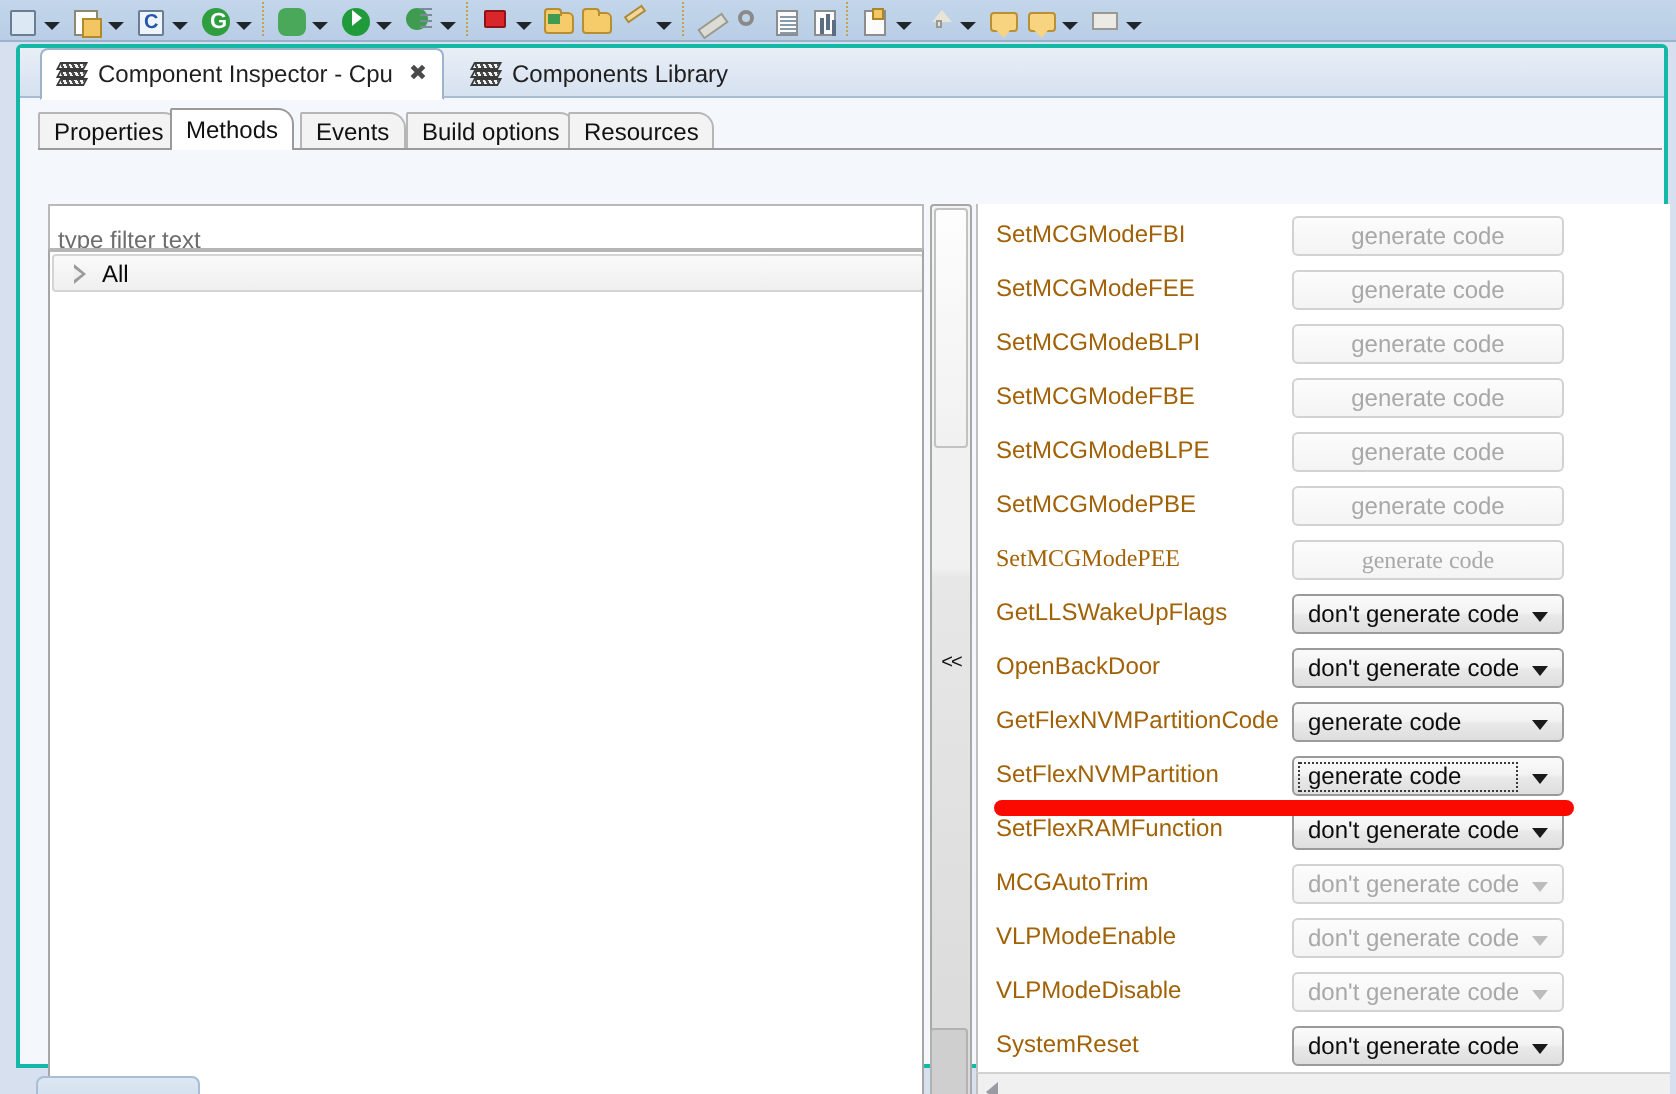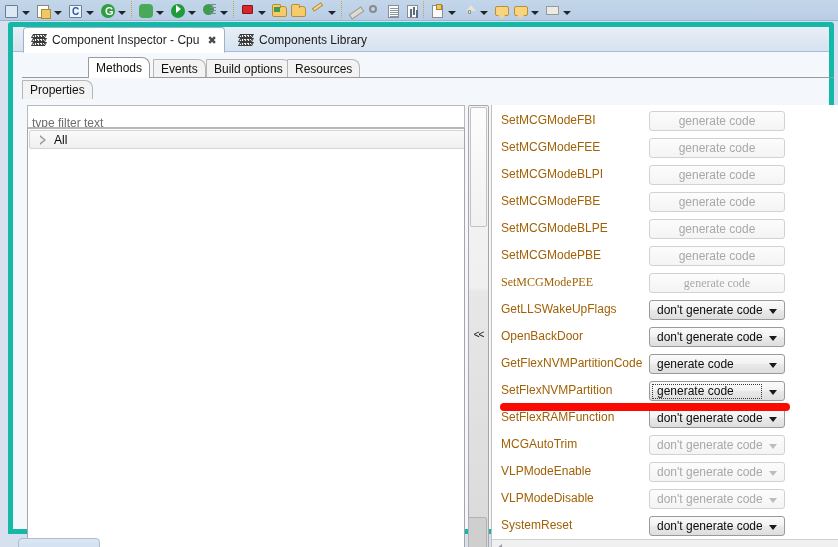--- a/index.html
+++ b/index.html
@@ -64,21 +64,21 @@
   
   #bg {
     position:absolute; left:0; top:21px; width:838px; height:526px;
     background:#d6e0ee;
   }
 
   
   #view {
     position:absolute; left:8px; top:22px; width:826px; height:512px;
     background:#f4f7fb;
-    border:5px solid #14b8a6;
+    border:2px solid #14b8a6;
     border-radius:3px 3px 0 0;
   }
 
   
   #outer-tabs {
     position:absolute; left:0; top:0; width:100%; height:25px;
     background:linear-gradient(to bottom,#e8eef6,#d6e2f0);
     border-bottom:1px solid #a8bdd4;
   }
   .otab {
@@ -455,21 +455,21 @@
       <span class="comp-icon">
           <span></span>
           <span></span>
           <span></span>
         </span>
       <span>Components Library</span>
     </div>
   </div>
 
   <div id="inner-tabs">
-    <div class="itab" style="left:0px;margin-top:21px;">
+    <div class="itab" style="left:0px;">
         <span>Properties</span>
       </div>
     <div class="itab active" style="left:66px;">
         <span>Methods</span>
       </div>
     <div class="itab" style="left:131px;">
         <span>Events</span>
       </div>
     <div class="itab" style="left:184px;">
         <span>Build options</span>

